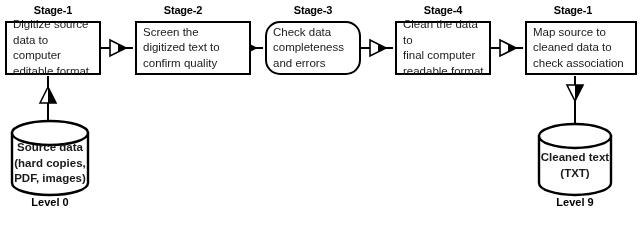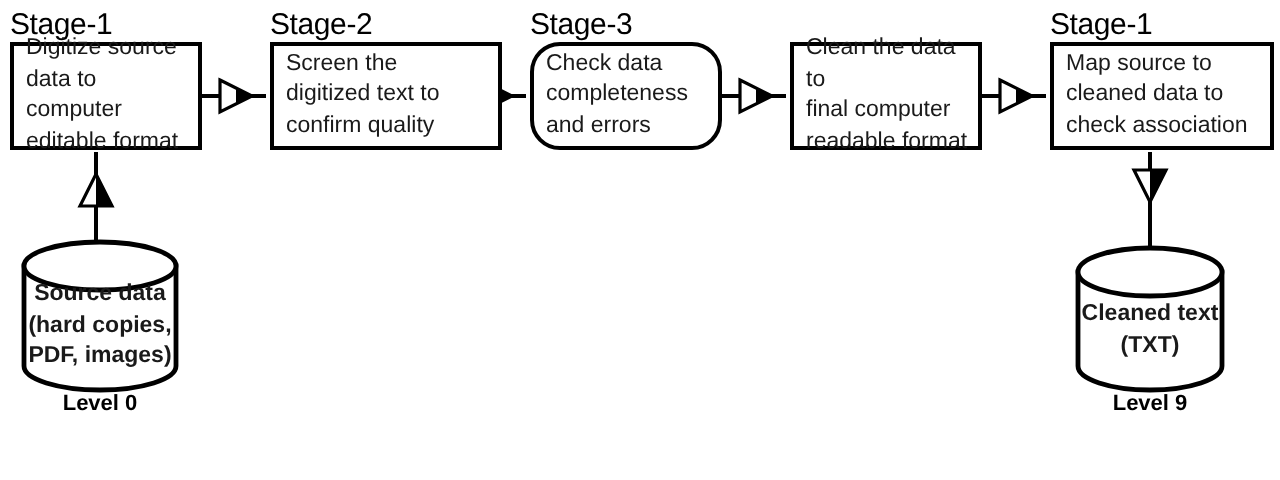--- a/index.html
+++ b/index.html
@@ -15,23 +15,24 @@
     position: relative;
     width: 640px;
     height: 213px;
     background: #ffffff;
     overflow: hidden;
   }
 
   
   .stage-label {
     position: absolute;
-    font-size: 15px;
-    font-weight: normal;
+    font-size: 11px;
+    font-weight: bold;
     letter-spacing: -0.2px;
+    text-align: center;
     white-space: nowrap;
     color: #000;
   }
 
   
   .stage-box {
     position: absolute;
     box-sizing: border-box;
     border: 2px solid #000000;
     background: #ffffff;
@@ -131,20 +132,21 @@
 
     <g>
       <path d="M 539,136 L 539,183 A 36,12 0 0 0 611,183 L 611,136 Z" fill="#ffffff" stroke="#000000" stroke-width="2.4"></path>
       <ellipse cx="575" cy="136" rx="36" ry="12" fill="#ffffff" stroke="#000000" stroke-width="2.4"></ellipse>
     </g>
   </svg>
 
   <div class="stage-label" style="left:5px;  top:4px; width:96px;">Stage-1</div>
   <div class="stage-label" style="left:135px; top:4px; width:96px;">Stage-2</div>
   <div class="stage-label" style="left:265px; top:4px; width:96px;">Stage-3</div>
+  <div class="stage-label" style="left:395px; top:4px; width:96px;">Stage-4</div>
   <div class="stage-label" style="left:525px; top:4px; width:96px;">Stage-1</div>
 
   <div class="stage-box" style="left:5px; top:21px; width:96px; height:54px;">
     <span class="stage-box-text">Digitize source
 data to computer
 editable format</span>
   </div>
 
   <div class="stage-box" style="left:135px; top:21px; width:116px; height:54px;">
     <span class="stage-box-text">Screen the

